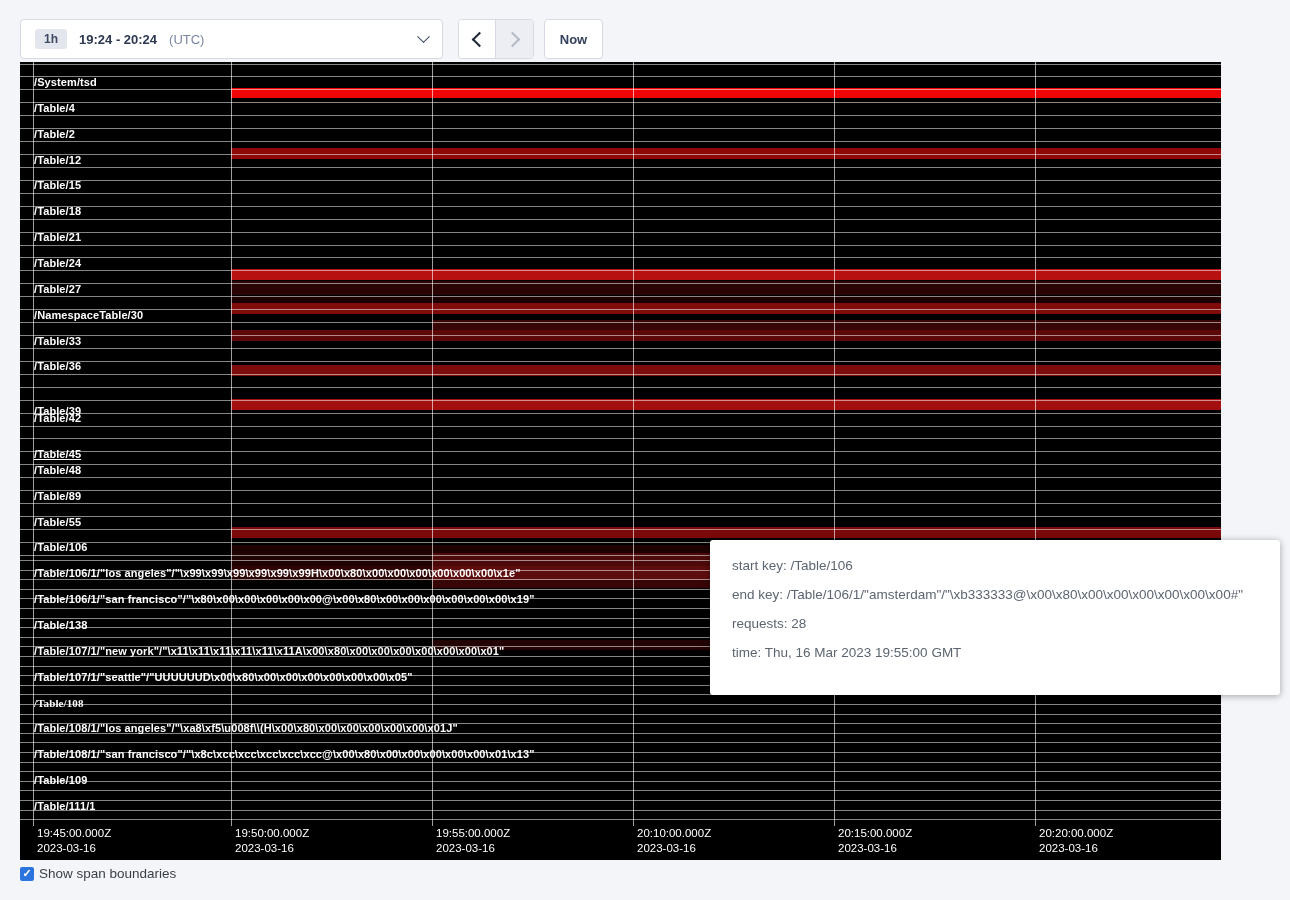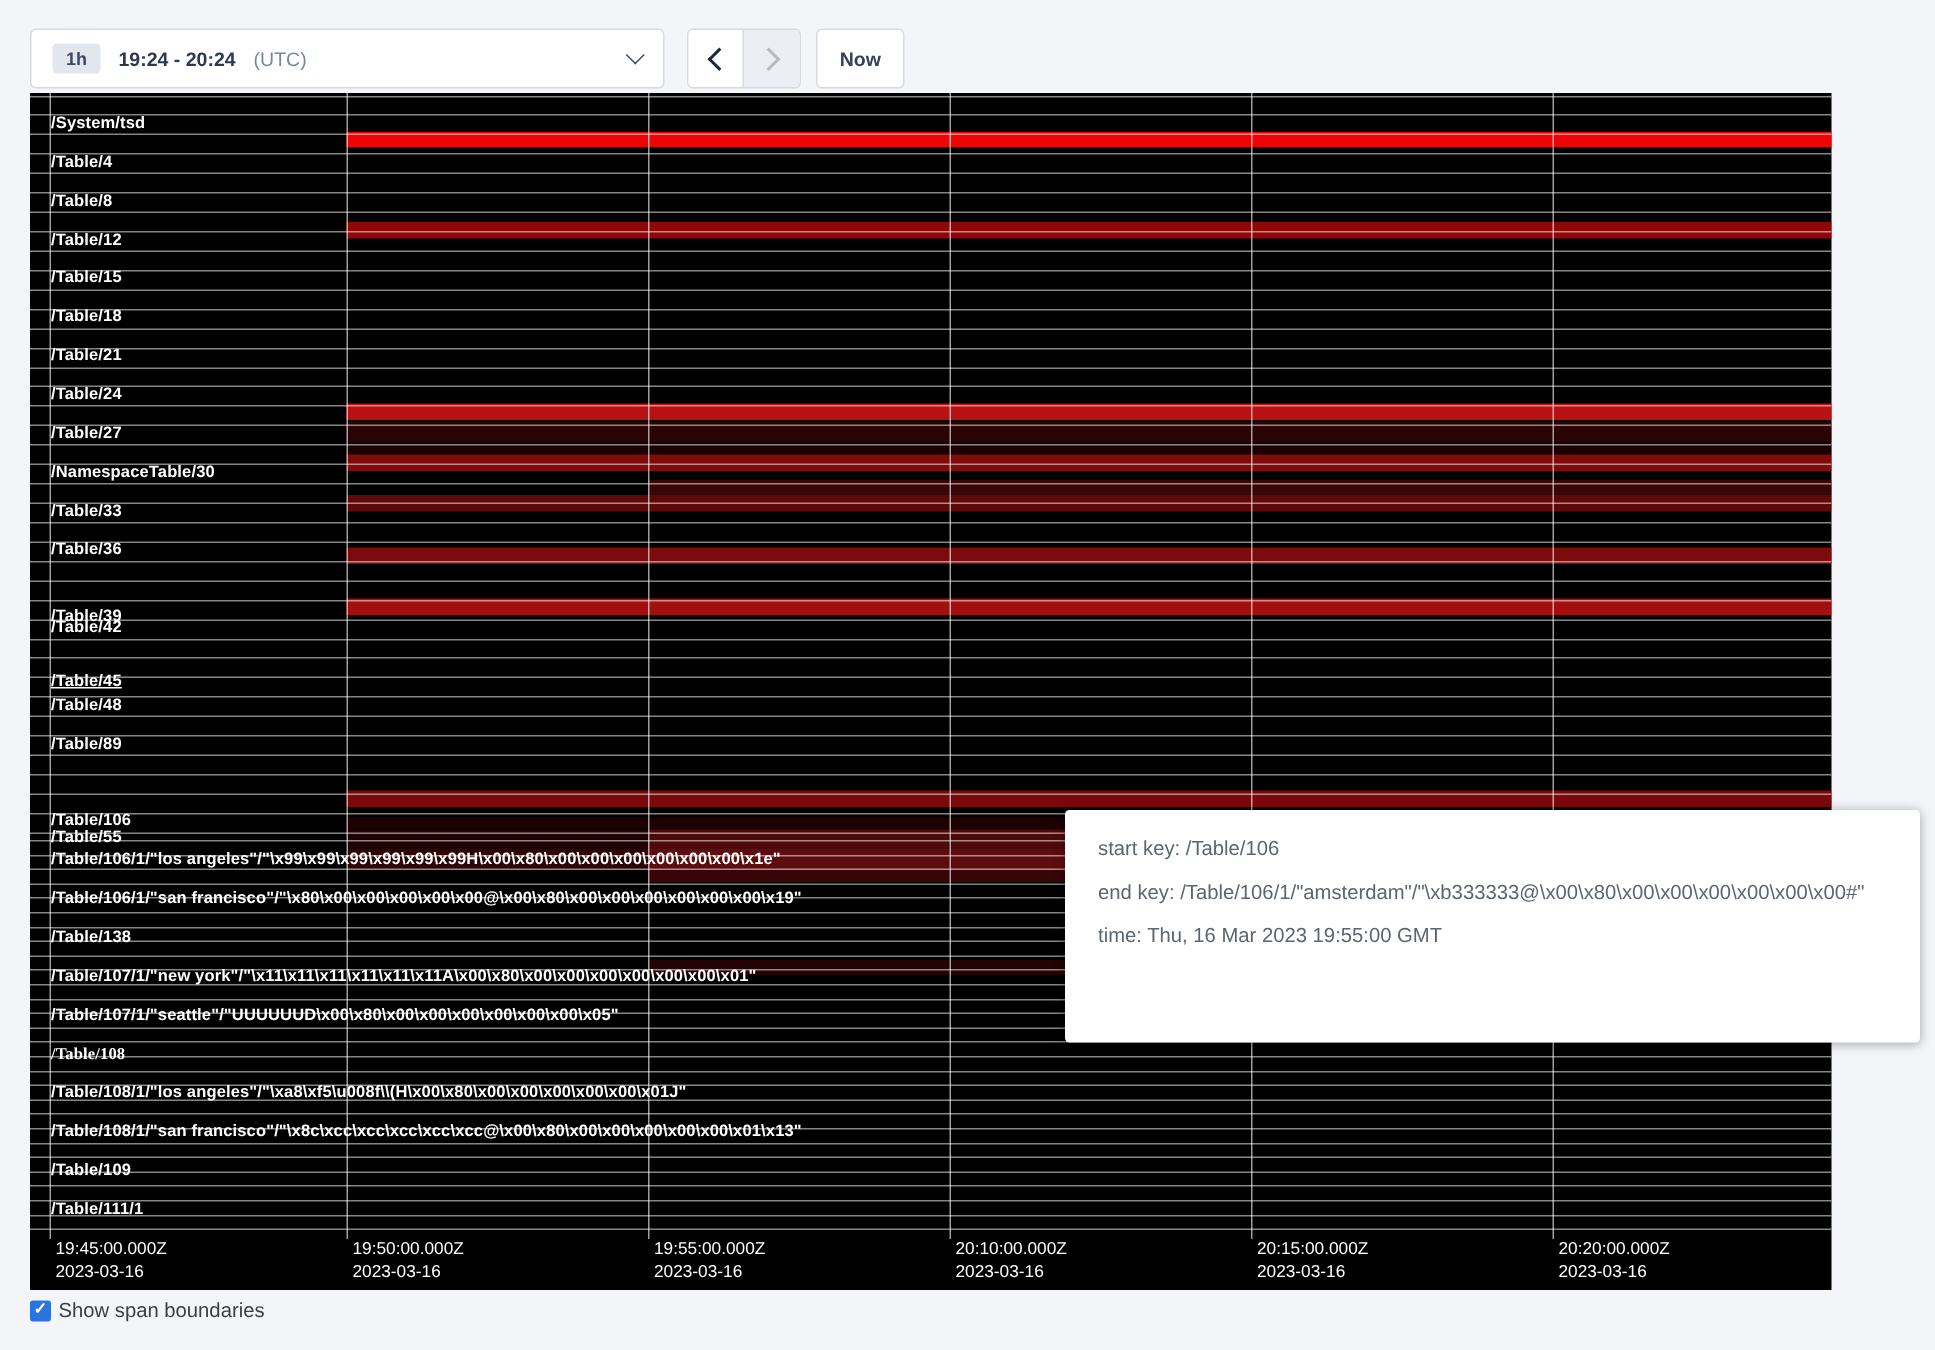--- a/index.html
+++ b/index.html
@@ -157,36 +157,36 @@
     <div class="hline" style="top: 748px;"></div>
     <div class="hline" style="top: 757px;"></div>
     <div class="vline" style="left: 13px;"></div>
     <div class="vline" style="left: 211px;"></div>
     <div class="vline" style="left: 412px;"></div>
     <div class="vline" style="left: 613px;"></div>
     <div class="vline" style="left: 814px;"></div>
     <div class="vline" style="left: 1015px;"></div>
     <div class="row-label" style="top: 14px;">/System/tsd</div>
     <div class="row-label" style="top: 39.857px;">/Table/4</div>
-    <div class="row-label" style="top: 65.714px;">/Table/8</div>
+    <div class="row-label" style="top: 65.714px;">/Table/2</div>
     <div class="row-label" style="top: 91.571px;">/Table/12</div>
     <div class="row-label" style="top: 117.428px;">/Table/15</div>
     <div class="row-label" style="top: 143.285px;">/Table/18</div>
     <div class="row-label" style="top: 169.142px;">/Table/21</div>
     <div class="row-label" style="top: 194.999px;">/Table/24</div>
     <div class="row-label" style="top: 220.856px;">/Table/27</div>
     <div class="row-label" style="top: 246.713px;">/NamespaceTable/30</div>
     <div class="row-label" style="top: 272.57px;">/Table/33</div>
     <div class="row-label" style="top: 298.427px;">/Table/36</div>
     <div class="row-label" style="top: 343px;">/Table/39</div>
     <div class="row-label" style="top: 350.141px;">/Table/42</div>
     <div class="row-label" style="top: 386px; text-decoration: underline;">/Table/45</div>
     <div class="row-label" style="top: 401.855px;">/Table/48</div>
     <div class="row-label" style="top: 427.712px;">/Table/89</div>
-    <div class="row-label" style="top: 453.569px; margin-top: 36px;">/Table/55</div>
+    <div class="row-label" style="top: 453.569px;">/Table/55</div>
     <div class="row-label" style="top: 479.426px;">/Table/106</div>
     <div class="row-label" style="top: 505.283px;">/Table/106/1/"los angeles"/"\x99\x99\x99\x99\x99\x99H\x00\x80\x00\x00\x00\x00\x00\x00\x1e"</div>
     <div class="row-label" style="top: 531.14px;">/Table/106/1/"san francisco"/"\x80\x00\x00\x00\x00\x00@\x00\x80\x00\x00\x00\x00\x00\x00\x19"</div>
     <div class="row-label" style="top: 556.997px;">/Table/138</div>
     <div class="row-label" style="top: 582.854px;">/Table/107/1/"new york"/"\x11\x11\x11\x11\x11\x11A\x00\x80\x00\x00\x00\x00\x00\x00\x01"</div>
     <div class="row-label" style="top: 608.711px;">/Table/107/1/"seattle"/"UUUUUUD\x00\x80\x00\x00\x00\x00\x00\x00\x05"</div>
     <div class="row-label" style="top: 634.568px; font-family: Liberation Serif, serif;">/Table/108</div>
     <div class="row-label" style="top: 660.425px;">/Table/108/1/"los angeles"/"\xa8\xf5\u008f\\(H\x00\x80\x00\x00\x00\x00\x00\x01J"</div>
     <div class="row-label" style="top: 686.282px;">/Table/108/1/"san francisco"/"\x8c\xcc\xcc\xcc\xcc\xcc@\x00\x80\x00\x00\x00\x00\x00\x01\x13"</div>
     <div class="row-label" style="top: 712.139px;">/Table/109</div>
@@ -213,20 +213,21 @@
     </div>
     <div class="x-tick" style="left: 1019px;">
       <div>20:20:00.000Z</div>
       <div>2023-03-16</div>
     </div>
   </div>
 
 <div class="kv-tooltip">
   <div>start key: /Table/106</div>
   <div>end key: /Table/106/1/"amsterdam"/"\xb333333@\x00\x80\x00\x00\x00\x00\x00\x00#"</div>
+  <div>requests: 28</div>
   <div>time: Thu, 16 Mar 2023 19:55:00 GMT</div>
 </div>
 
 <div class="boundaries-row">
   <span class="checkbox">
     <span>✓</span>
   </span>
   <label class="boundaries-label">Show span boundaries</label>
 </div>
 

